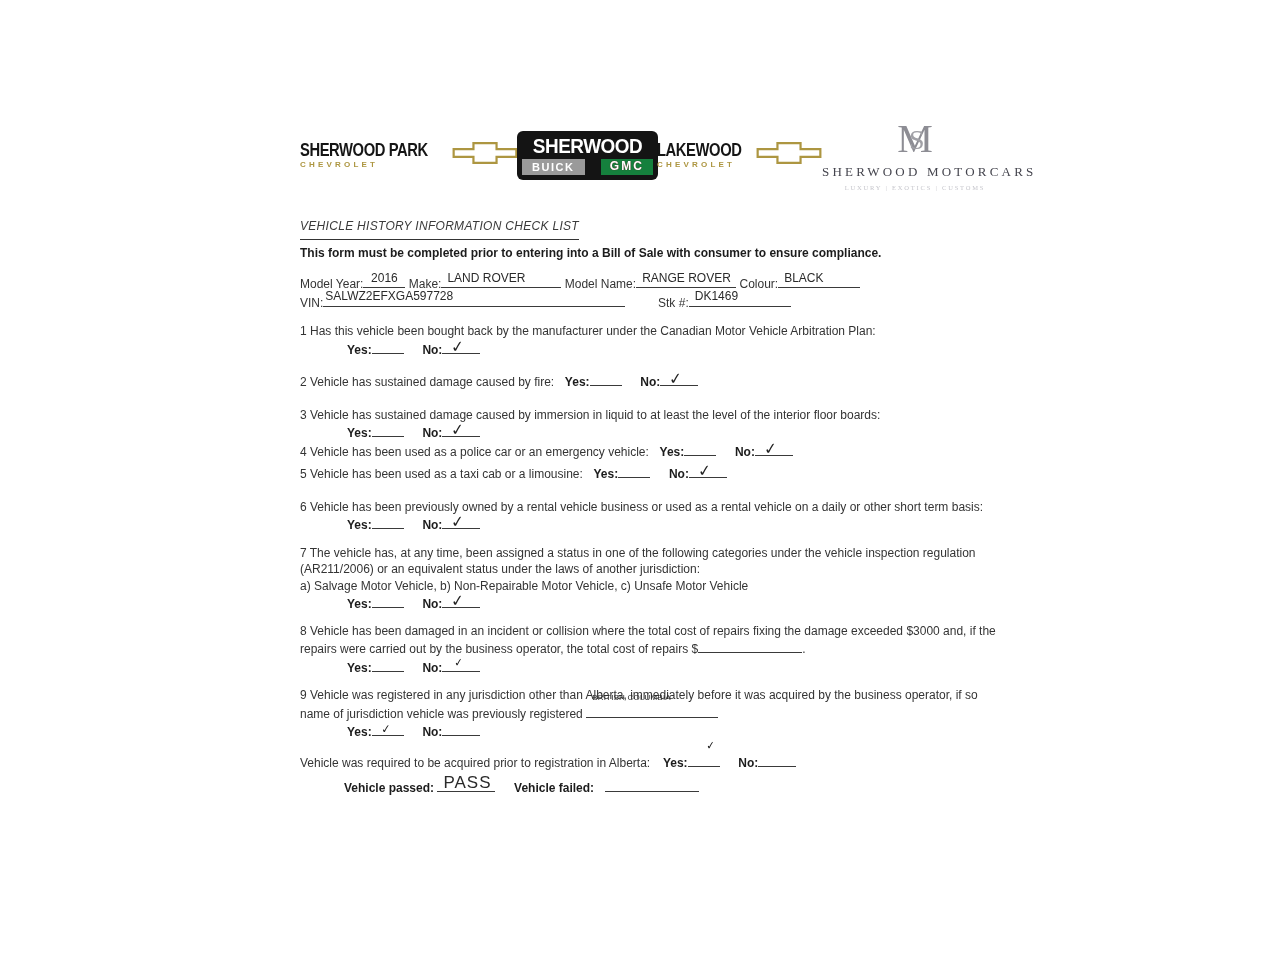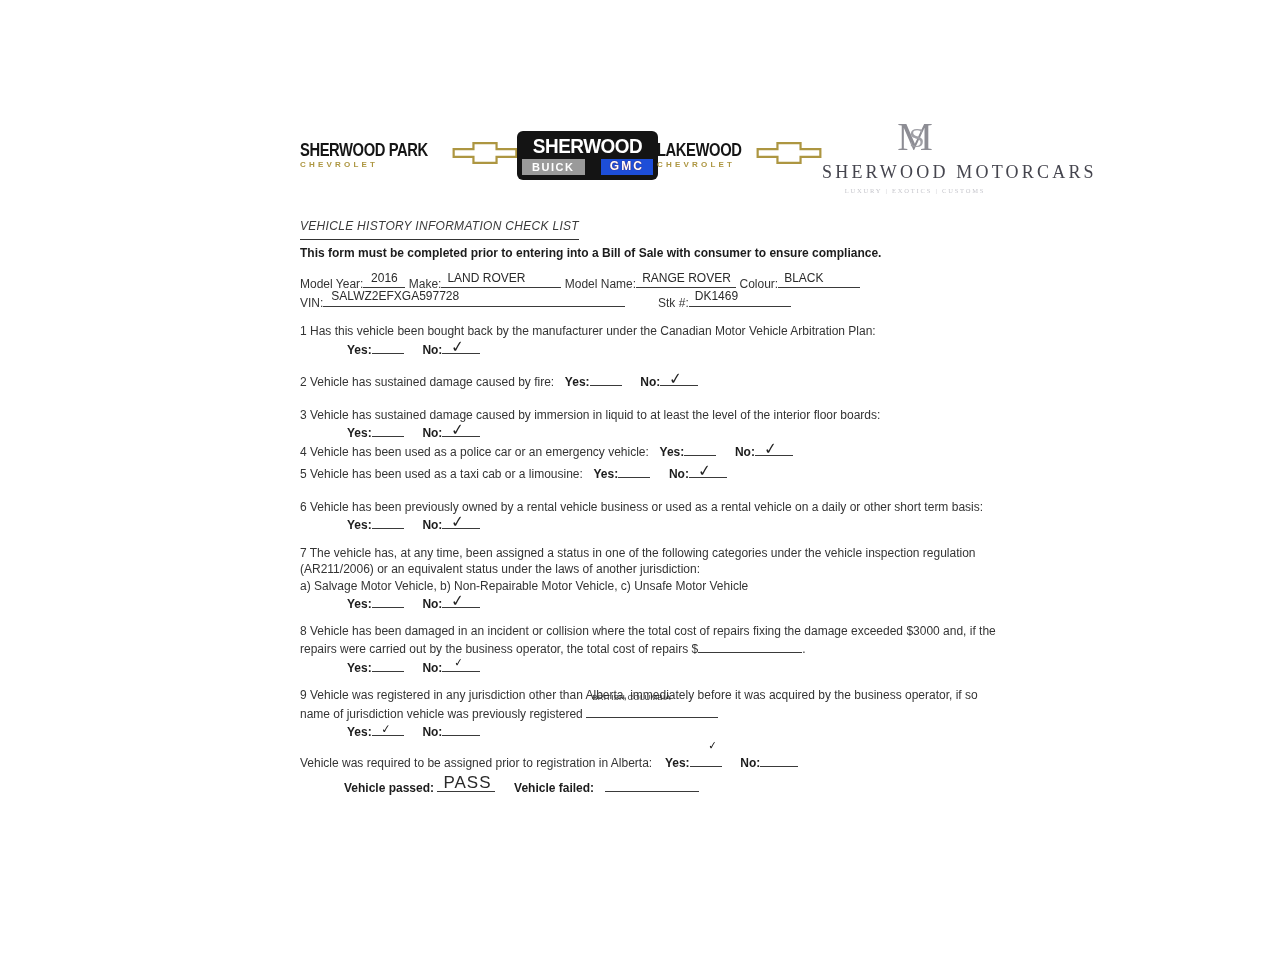--- a/index.html
+++ b/index.html
@@ -14,27 +14,27 @@
   .logo-chev{display:flex;align-items:center;}
   .chev-text{display:flex;flex-direction:column;line-height:1;}
   .chev-name{font-weight:bold;font-size:18px;letter-spacing:-0.5px;color:#151515;transform:scaleX(0.82);transform-origin:left;white-space:nowrap;}
   .chev-sub{font-size:8px;letter-spacing:3.2px;color:#ad9641;margin-top:2px;font-weight:bold;white-space:nowrap;}
   .bowtie{margin-left:-4px;flex:0 0 auto;}
 
   .logo-bg{background:#141414;border-radius:5px;padding:3px 4px 4px 4px;width:134px;box-shadow:0 0 0 1px #141414;}
   .bg-top{color:#fff;font-weight:bold;font-size:21px;letter-spacing:-0.5px;text-align:center;transform:scaleX(0.9);line-height:1;}
   .bg-row{display:flex;gap:16px;margin-top:3px;}
   .bg-buick{flex:1.2;background:#9a9a9a;color:#fff;font-weight:bold;font-size:11px;letter-spacing:1.5px;text-align:center;padding:2px 0;}
-  .bg-gmc{flex:1;background:#1d4ed8;color:#fff;font-weight:900;font-size:12px;letter-spacing:2px;text-align:center;padding:0 0;text-shadow:0 0 1px #7e0f1a;}
+  .bg-gmc{flex:1;background:#15803d;color:#fff;font-weight:900;font-size:12px;letter-spacing:2px;text-align:center;padding:0 0;text-shadow:0 0 1px #7e0f1a;}
 
   .logo-mc{text-align:center;width:186px;font-family:"Liberation Serif", serif;}
   .monogram{position:relative;height:42px;line-height:1;color:#8d8d94;}
   .mono-m{font-size:40px;position:absolute;left:50%;transform:translateX(-50%);top:0;}
   .mono-s{font-size:28px;position:absolute;left:50%;transform:translateX(-38%);top:7px;color:#a0a0a6;}
-  .mc-name{font-size:18px;letter-spacing:3.2px;color:#45454e;margin-top:3px;white-space:nowrap;}
+  .mc-name{font-size:13px;letter-spacing:3.2px;color:#45454e;margin-top:3px;white-space:nowrap;}
   .mc-tag{font-size:6.5px;letter-spacing:1.8px;color:#c6c6cc;margin-top:4px;}
 
   
   p{margin:0;}
   .q{font-size:12px;line-height:16.5px;}
   .b{font-weight:bold;color:#1c1c1c;}
   .qblock{margin-bottom:14px;}
   .qblock.tight{margin-bottom:0;}
   .title-line{margin:21px 0 12px 0;}
   .title-line span{font-style:italic;font-size:12px;letter-spacing:0.3px;border-bottom:1px solid #343434;padding-bottom:6px;color:#3a3a3a;}
@@ -130,21 +130,21 @@
 
   <p class="notice">This form must be completed prior to entering into a Bill of Sale with consumer to ensure compliance.</p>
 
   <p class="q vrow">
     <span>Model Year:</span><span class="blank w-year"><span class="fill fill-center">2016</span></span>
     <span>Make:</span><span class="blank w-make"><span class="fill">LAND ROVER</span></span>
     <span>Model Name:</span><span class="blank w-model"><span class="fill">RANGE ROVER</span></span>
     <span>Colour:</span><span class="blank w-colour"><span class="fill">BLACK</span></span>
   </p>
   <p class="q" style="margin-bottom:12px;">
-    <span>VIN:</span><span class="blank w-vin"><span class="fill" style="left:8px;">SALWZ2EFXGA597728</span></span>
+    <span>VIN:</span><span class="blank w-vin"><span class="fill" style="left:2px;">SALWZ2EFXGA597728</span></span>
     <span class="sp2"></span>
     <span>Stk #:</span><span class="blank w-stk"><span class="fill">DK1469</span></span>
   </p>
 
   <div class="qblock">
     <p class="q">1 Has this vehicle been bought back by the manufacturer under the Canadian Motor Vehicle Arbitration Plan:</p>
     <div class="ans">
       <span class="b">Yes:</span><span class="blank w-yes"></span>
       <span class="sp"></span>
       <span class="b">No:</span><span class="blank w-no"><span class="check">✓</span></span>
@@ -227,21 +227,21 @@
     </p>
     <div class="ans">
       <span class="b">Yes:</span><span class="blank w-yes"><span class="check online">✓</span></span>
       <span class="sp"></span>
       <span class="b">No:</span><span class="blank w-no"></span>
     </div>
   </div>
 
   <div class="qblock">
     <p class="q">
-      <span>Vehicle was required to be assigned prior to registration in Alberta:</span>
+      <span>Vehicle was required to be acquired prior to registration in Alberta:</span>
       <span class="sp" style="width:6px;"></span>
       <span class="b">Yes:</span><span class="blank w-yes"><span class="check above">✓</span></span>
       <span class="sp"></span>
       <span class="b">No:</span><span class="blank w-no"></span>
     </p>
     <p class="q passed-row">
       <span class="b">Vehicle passed:</span>
       <span class="blank w-pass" style="height:17px;"><span class="fill fill-big">PASS</span></span>
       <span class="sp"></span>
       <span class="b">Vehicle failed:</span>

